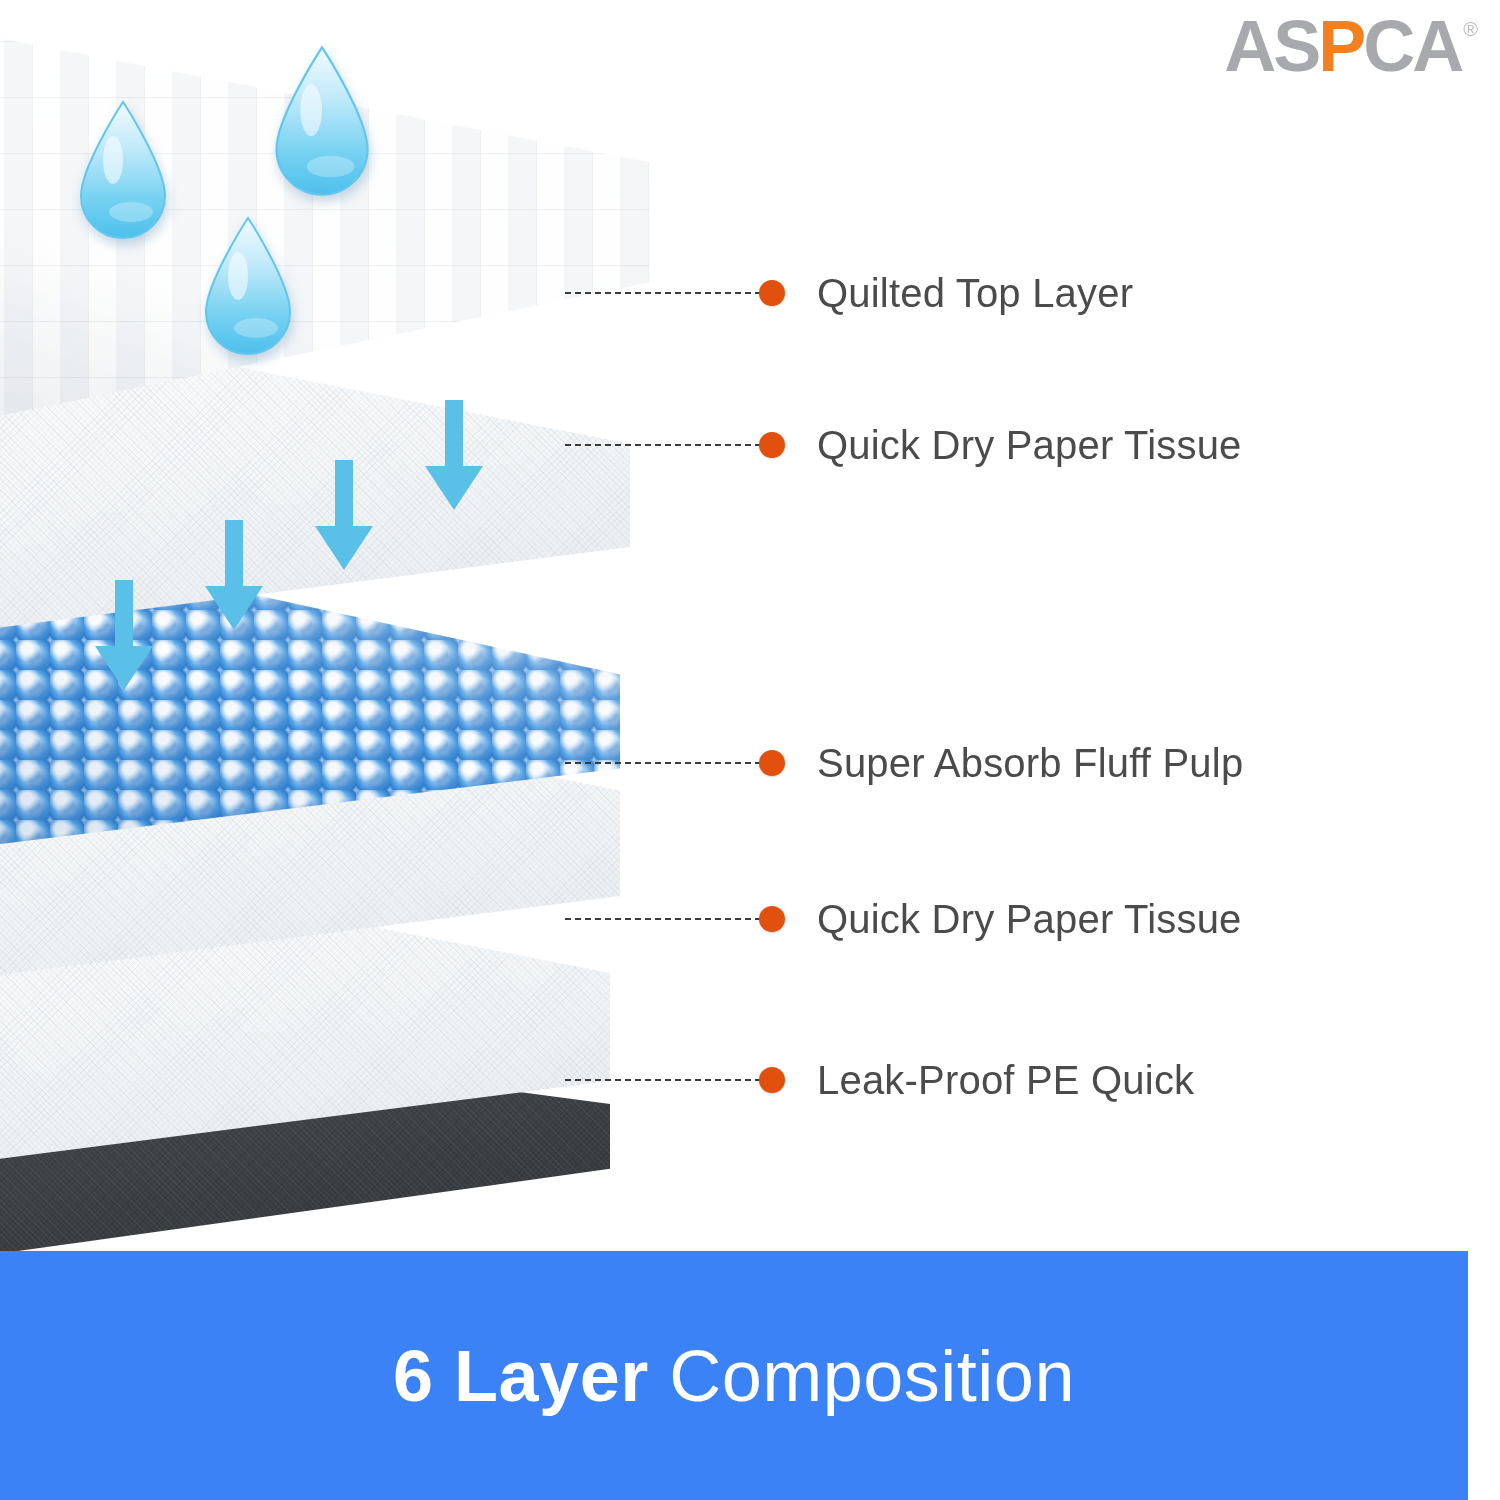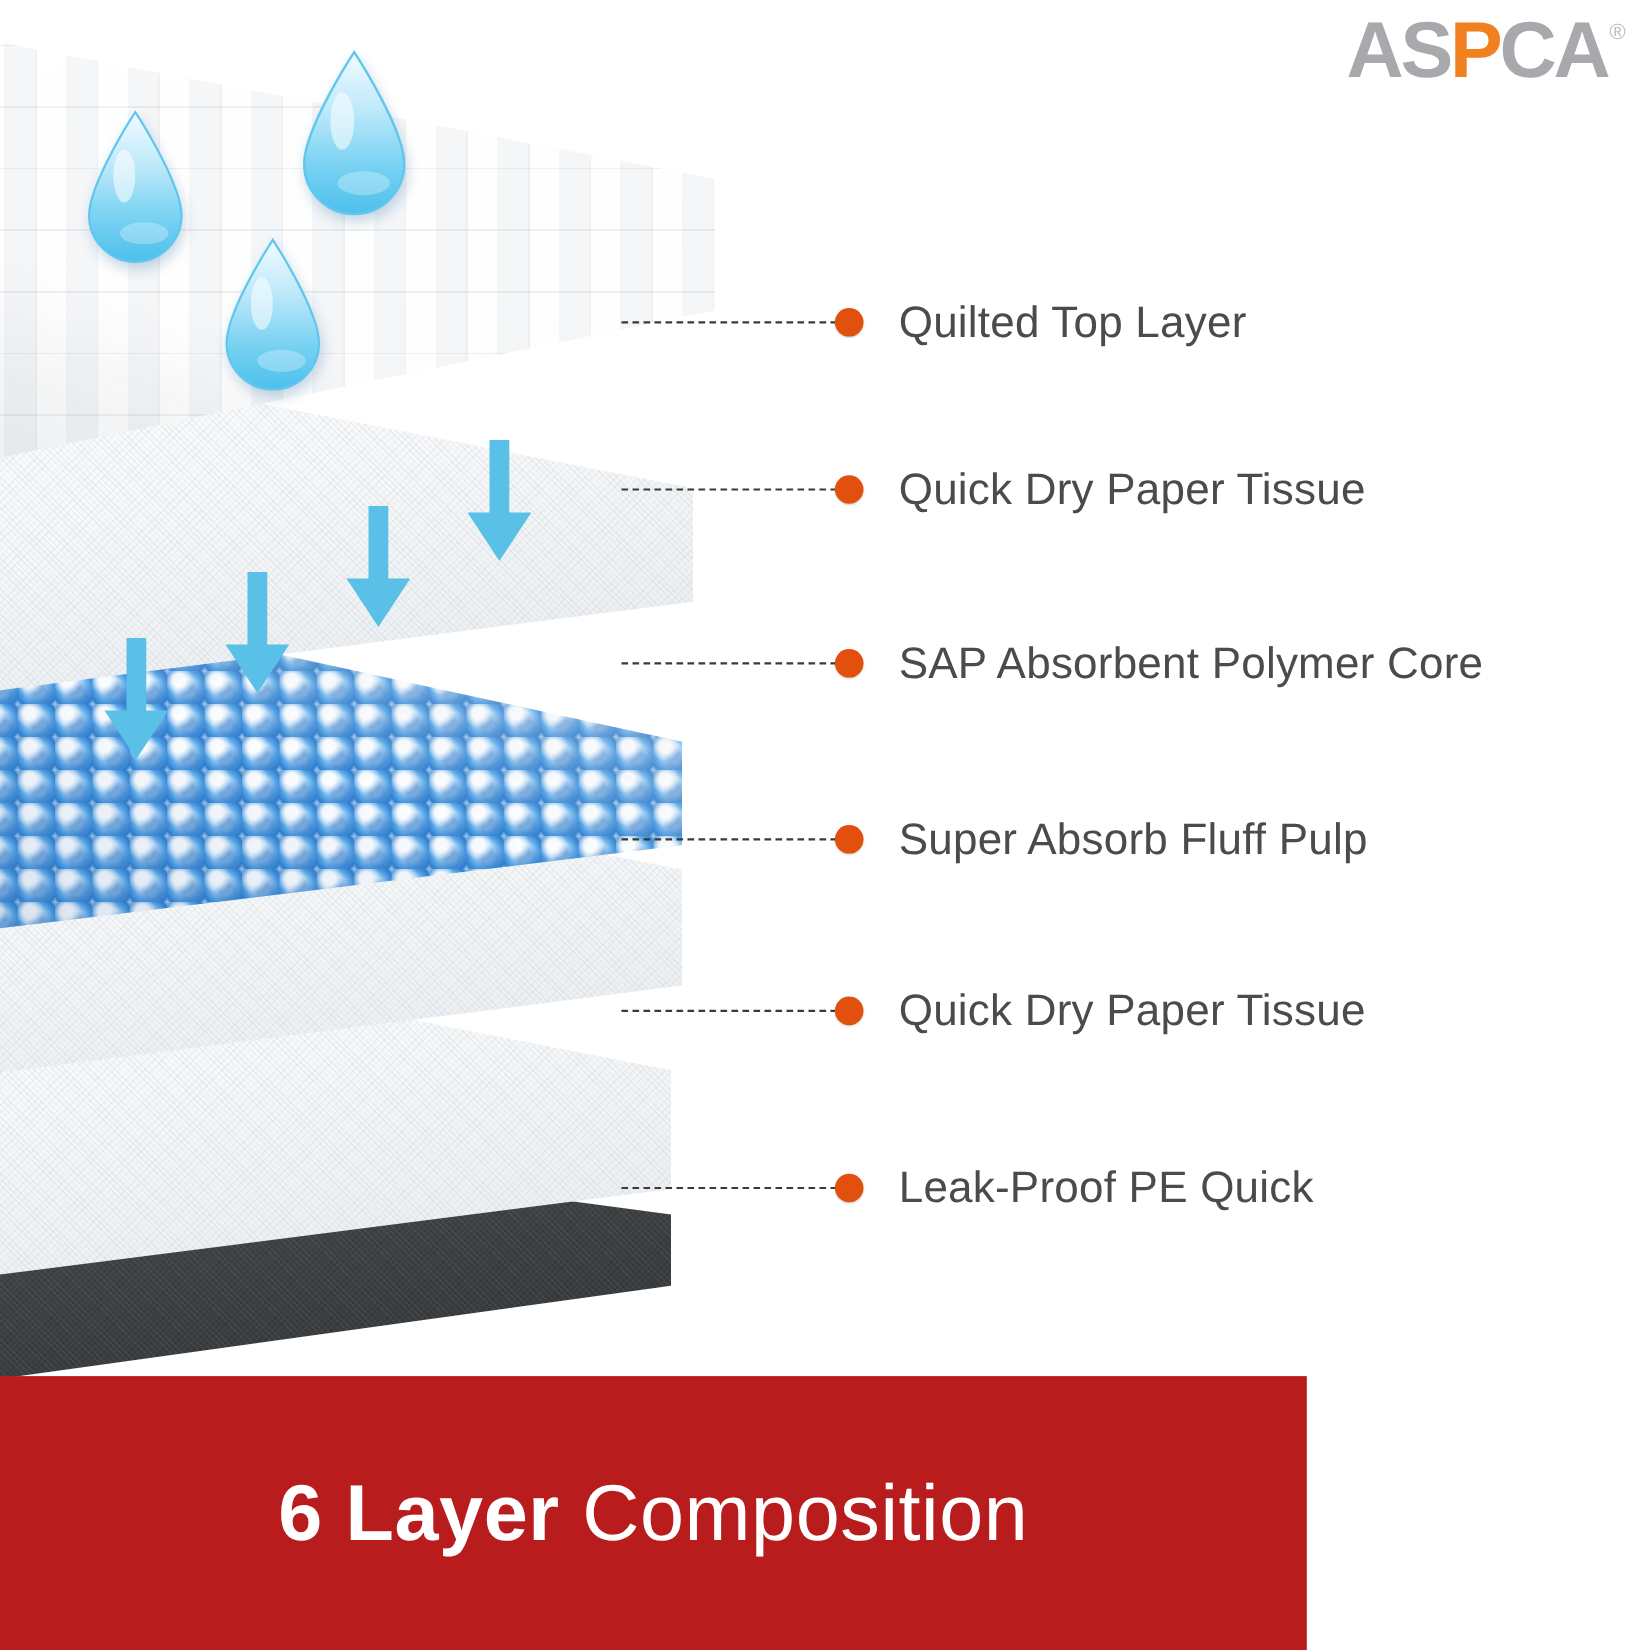--- a/index.html
+++ b/index.html
@@ -94,21 +94,21 @@
   
   .callouts{position:absolute;left:0;top:0;width:1500px;height:1251px;text-align:center;}
   .callout{position:absolute;display:flex;align-items:center;height:46px;}
   .lead{height:0;border-top:2px dashed #3a3a3a;flex:0 0 auto;}
   .dot{width:26px;height:26px;border-radius:50%;background:#E2500E;flex:0 0 auto;
        margin-left:-2px;box-shadow:0 1px 2px rgba(0,0,0,.18);}
   .clabel{margin-left:32px;white-space:nowrap;color:#4b4b4b;font-size:40px;
           font-family:"Liberation Sans",sans-serif;font-weight:400;letter-spacing:.2px;}
 
   
-  .banner{position:absolute;left:0;top:1251px;width:1188px;height:249px;background:#b91c1c;
+  .banner{position:absolute;left:0;top:1251px;width:1468px;height:249px;background:#3b82f6;
           display:flex;align-items:center;justify-content:center;}
   .banner-text{color:#ffffff;font-size:72px;letter-spacing:.5px;
                font-family:"Liberation Sans",sans-serif;}
   .banner-text .b{font-weight:bold;}
   .banner-text .r{font-weight:400;}
 </style>
 </head>
 <body>
 
 <div id="stage">
@@ -190,25 +190,20 @@
       <div class="dot"></div>
       <div class="clabel">Quilted Top Layer</div>
     </div>
 
     <div class="callout" style="left:565px;top:422px;">
       <div class="lead" style="width:196px;"></div>
       <div class="dot"></div>
       <div class="clabel">Quick Dry Paper Tissue</div>
     </div>
 
-    <div class="callout" style="left:565px;top:580px;">
-      <div class="lead" style="width:196px;"></div>
-      <div class="dot"></div>
-      <div class="clabel">SAP Absorbent Polymer Core</div>
-    </div>
 
     <div class="callout" style="left:565px;top:740px;">
       <div class="lead" style="width:196px;"></div>
       <div class="dot"></div>
       <div class="clabel">Super Absorb Fluff Pulp</div>
     </div>
 
     <div class="callout" style="left:565px;top:896px;">
       <div class="lead" style="width:196px;"></div>
       <div class="dot"></div>

